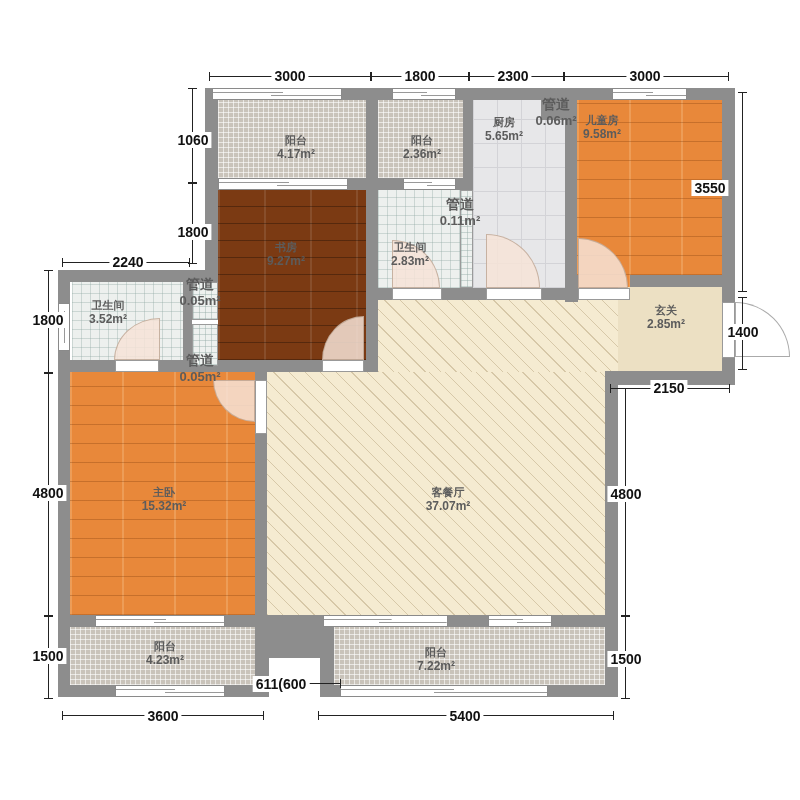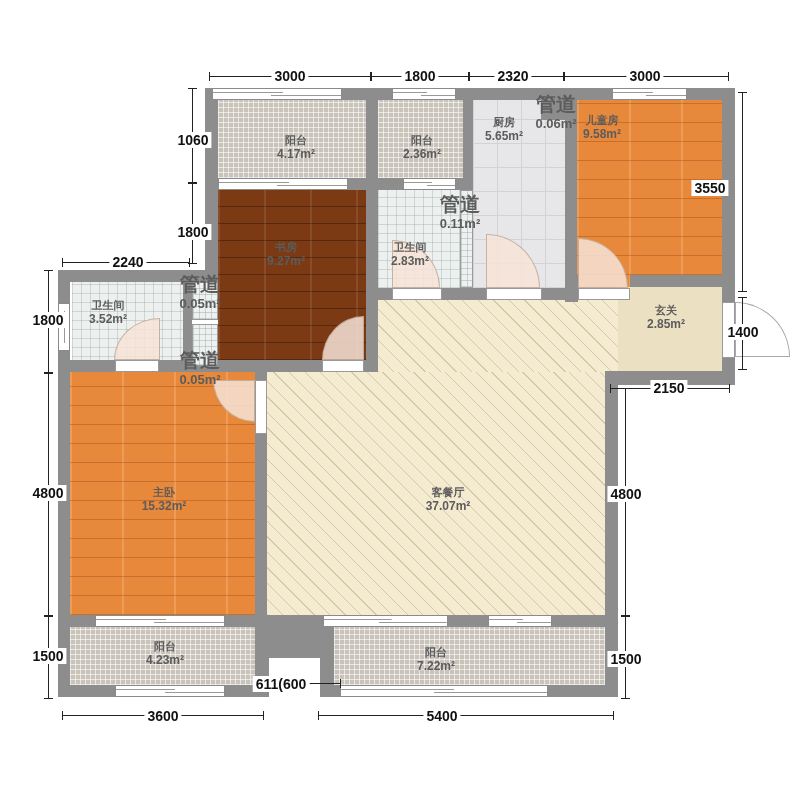--- a/index.html
+++ b/index.html
@@ -37,21 +37,21 @@
     background-size:1px 70%;background-position:50% 50%;background-repeat:no-repeat;}
   .door-leaf{position:absolute;background:#fff;border:1px solid #999;box-sizing:border-box;z-index:6;}
   .door-arc{position:absolute;background:rgba(246,227,215,.85);border:1px solid rgba(175,150,130,.65);box-sizing:border-box;z-index:4;}
   .arc-tl{border-radius:100% 0 0 0;}
   .arc-tr{border-radius:0 100% 0 0;}
   .arc-bl{border-radius:0 0 0 100%;}
   .door-arc-out{background:#fff;border:1px solid #aaa;}
   .room-label{position:absolute;transform:translate(-50%,-50%);text-align:center;color:#5c5c5c;line-height:1.2;z-index:7;white-space:nowrap;}
   .room-name{font-size:11px;font-weight:bold;}
   .room-area{font-size:12px;font-weight:bold;}
-  .room-label.small .room-name{font-size:20px;}
+  .room-label.small .room-name{font-size:14px;}
   .room-label.small .room-area{font-size:13px;}
   .dl-h{position:absolute;height:9px;border-left:1px solid #222;border-right:1px solid #222;
     background:linear-gradient(#222,#222) center/100% 1px no-repeat;z-index:8;}
   .dl-v{position:absolute;width:9px;border-top:1px solid #222;border-bottom:1px solid #222;
     background:linear-gradient(#222,#222) center/1px 100% no-repeat;z-index:8;}
   .dim-label{position:absolute;transform:translate(-50%,-50%);background:#fff;padding:0 3px;
     font-size:14px;font-weight:bold;color:#111;z-index:9;white-space:nowrap;}
 </style>
 </head>
 <body>
@@ -194,21 +194,21 @@
     <div class="room-name">阳台</div>
       <div class="room-area">7.22m²</div>
   </div>
 
   <div class="dl-h" style="left:209px;top:72px;width:161px;"></div>
   <div class="dl-h" style="left:370px;top:72px;width:98px;"></div>
   <div class="dl-h" style="left:468px;top:72px;width:95px;"></div>
   <div class="dl-h" style="left:563px;top:72px;width:164px;"></div>
   <div class="dim-label" style="left:290px;top:76px;">3000</div>
   <div class="dim-label" style="left:420px;top:76px;">1800</div>
-  <div class="dim-label" style="left:513px;top:76px;">2320</div>
+  <div class="dim-label" style="left:513px;top:76px;">2300</div>
   <div class="dim-label" style="left:645px;top:76px;">3000</div>
 
   <div class="dl-v" style="left:188px;top:88px;height:94px;"></div>
   <div class="dl-v" style="left:188px;top:182px;height:80px;"></div>
   <div class="dim-label" style="left:193px;top:140px;">1060</div>
   <div class="dim-label" style="left:193px;top:232px;">1800</div>
   <div class="dl-h" style="left:62px;top:258px;width:126px;"></div>
   <div class="dim-label" style="left:128px;top:262px;">2240</div>
 
   <div class="dl-v" style="left:44px;top:270px;height:102px;"></div>
@@ -227,15 +227,15 @@
   <div class="dl-v" style="left:621px;top:388px;height:227px;"></div>
   <div class="dl-v" style="left:621px;top:615px;height:82px;"></div>
   <div class="dim-label" style="left:626px;top:494px;">4800</div>
   <div class="dim-label" style="left:626px;top:659px;">1500</div>
 
   <div class="dl-h" style="left:62px;top:711px;width:200px;"></div>
   <div class="dim-label" style="left:163px;top:716px;">3600</div>
   <div class="dl-h" style="left:267px;top:679px;width:72px;"></div>
   <div class="dim-label" style="left:281px;top:684px;">611(600</div>
   <div class="dl-h" style="left:318px;top:711px;width:294px;"></div>
-  <div class="dim-label" style="left:442px;top:716px;">5400</div>
+  <div class="dim-label" style="left:465px;top:716px;">5400</div>
 
 </div>
 
 </body></html>

